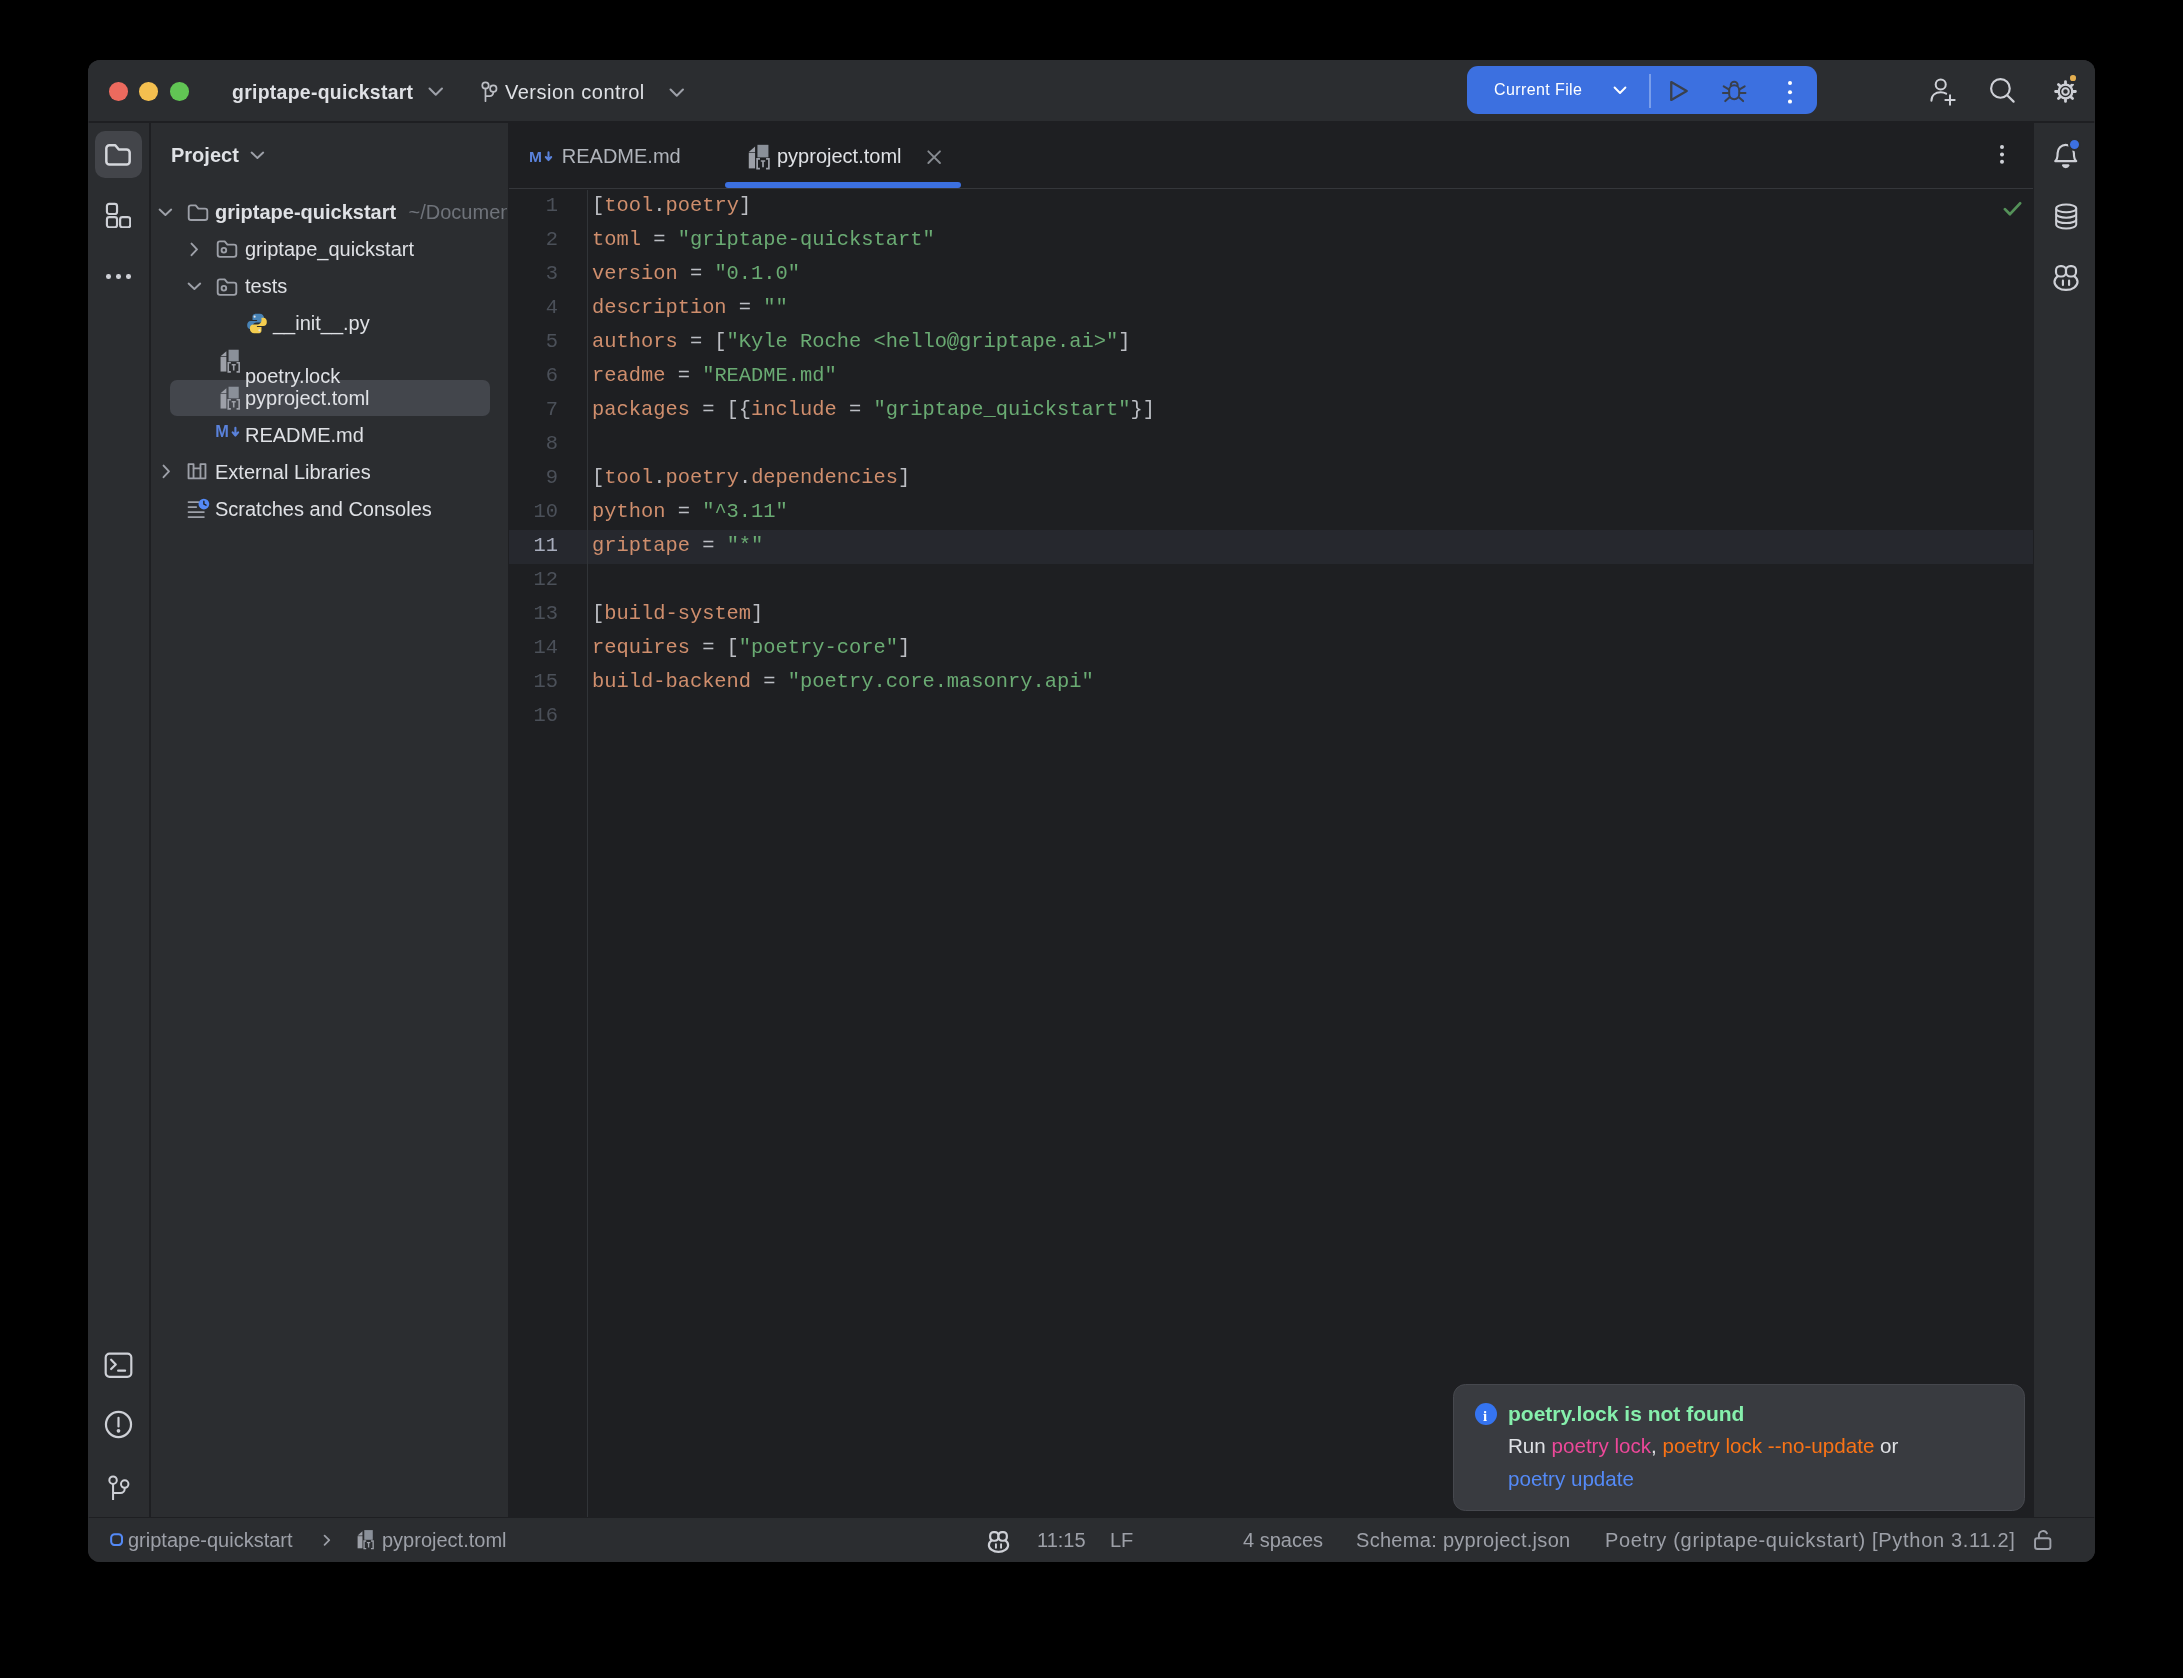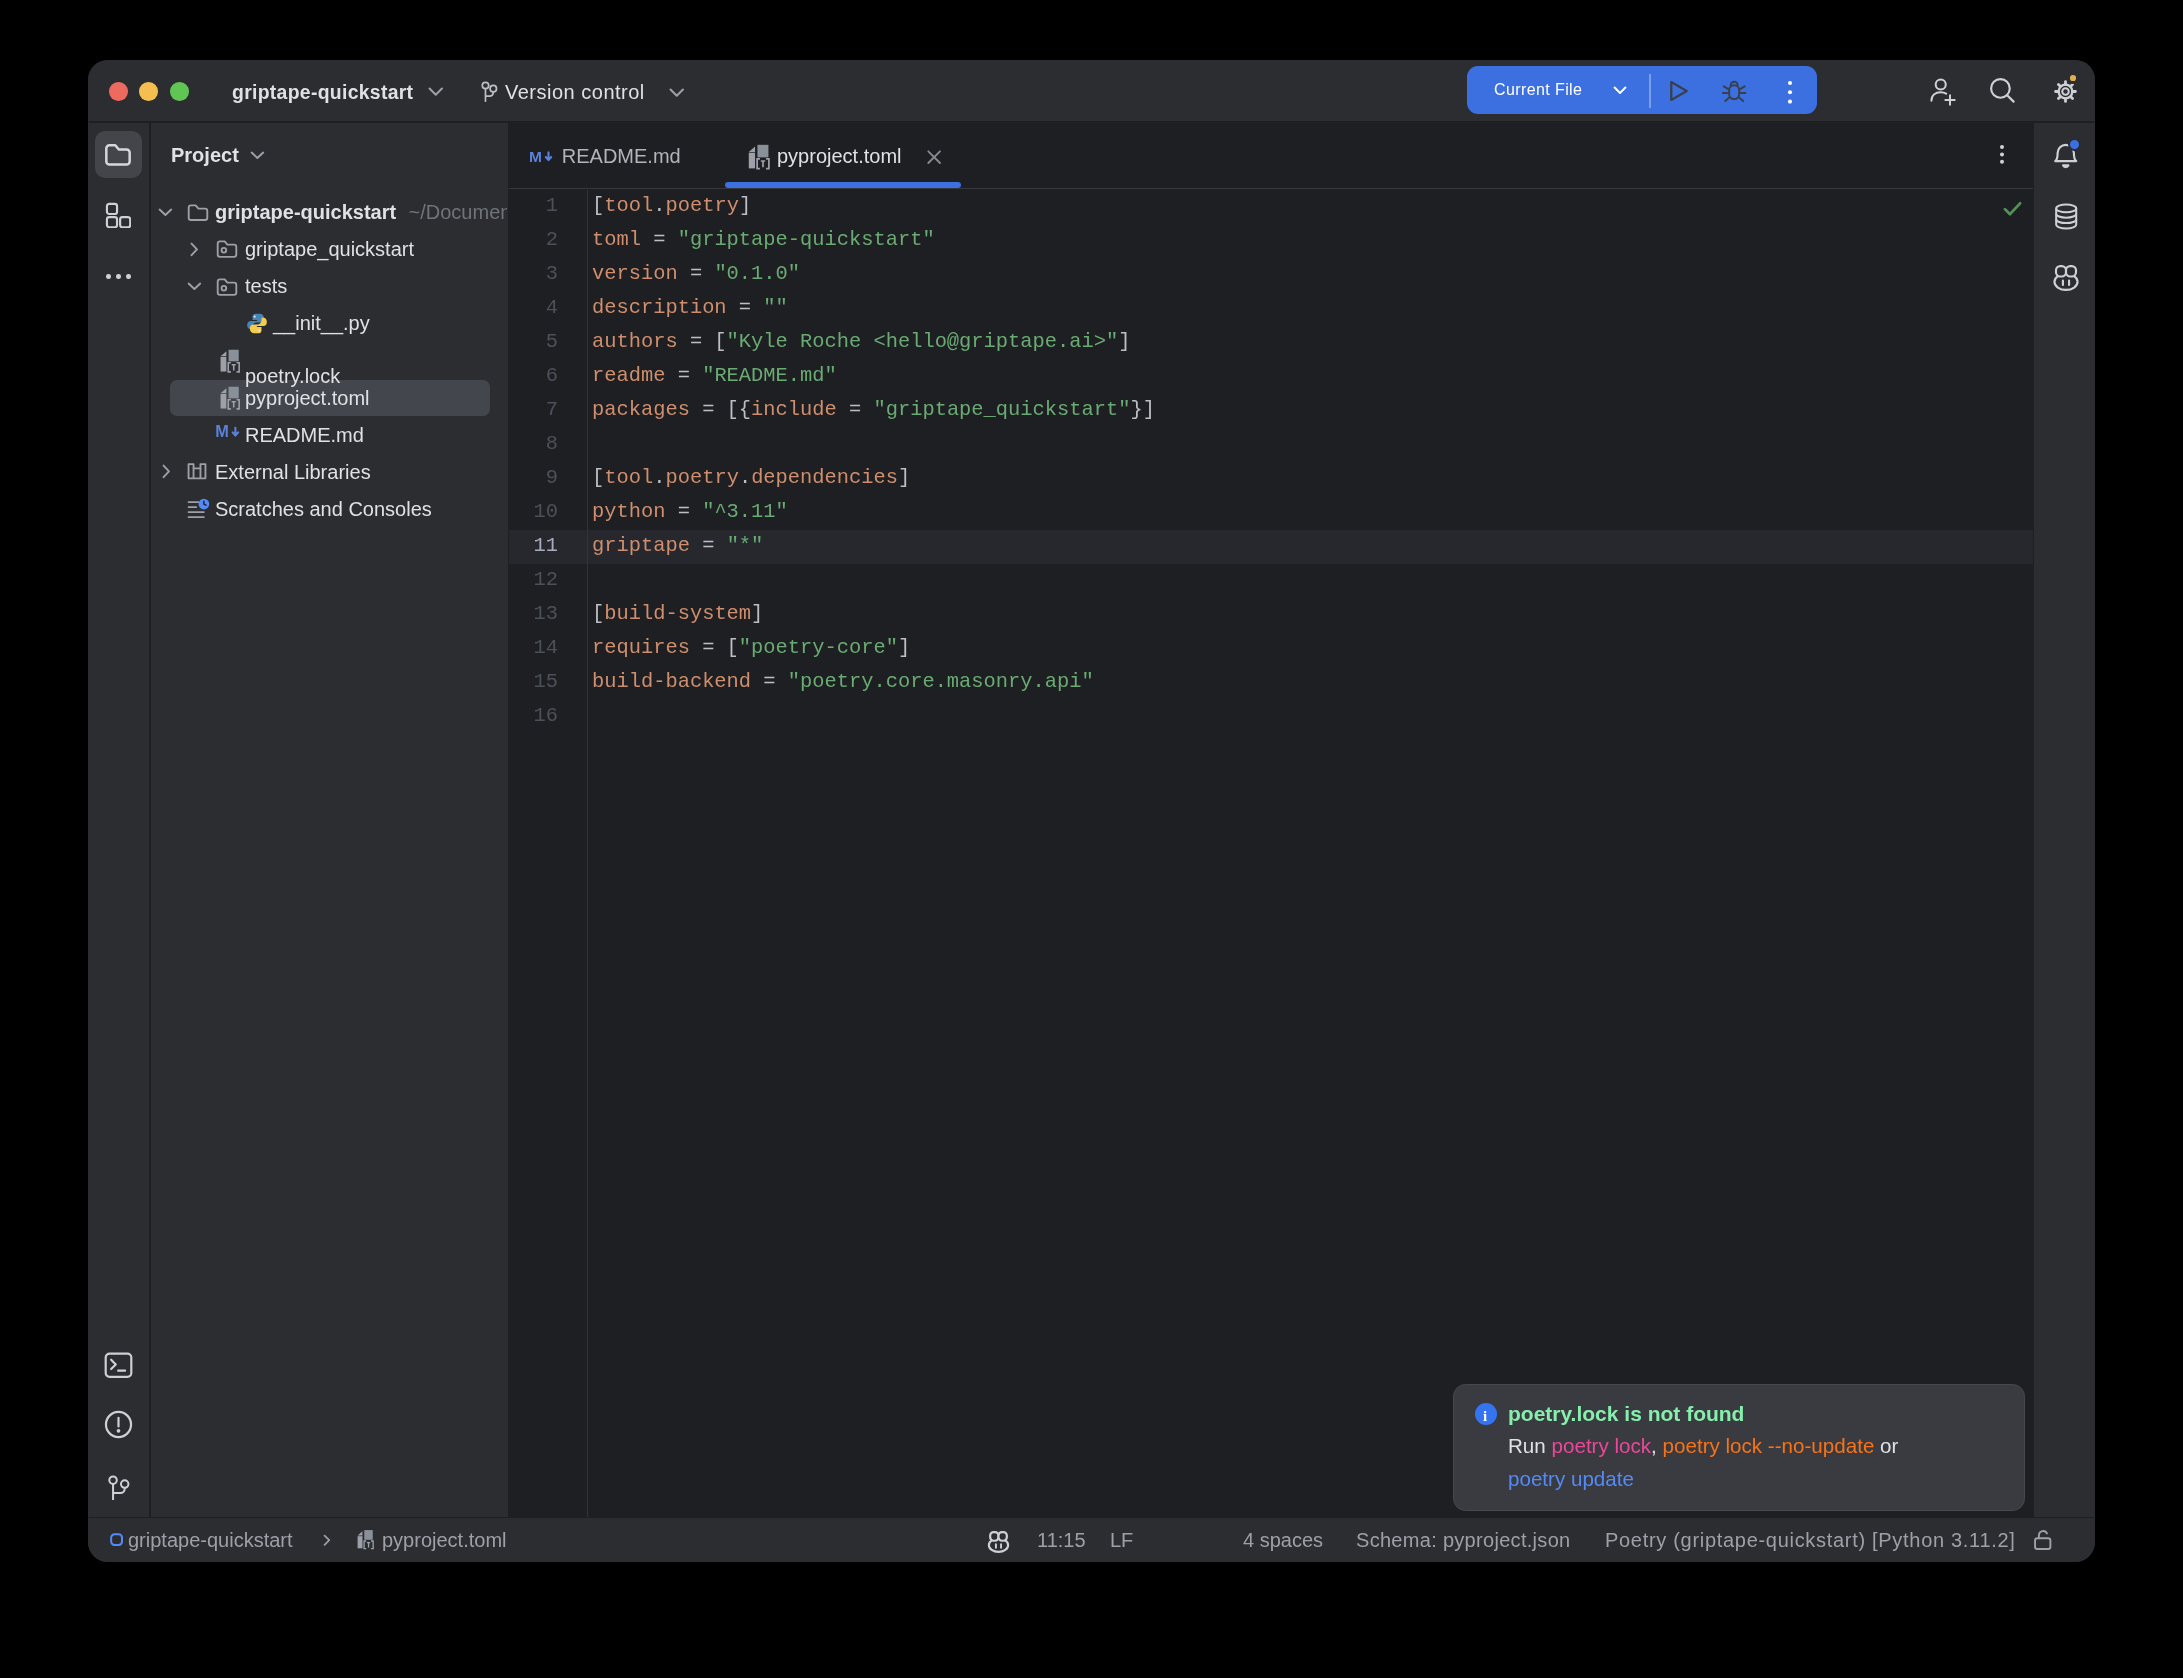--- a/index.html
+++ b/index.html
@@ -1,20 +1,20 @@
 <!DOCTYPE html>
 <html style="font-size:12.4px"><head>
 <meta charset="utf-8">
 <style>
   * { margin:0; padding:0; box-sizing:border-box; }
   html,body { width:2183px; height:1678px; background:#000; overflow:hidden;
     font-family:"Liberation Sans", sans-serif; }
   .ab { position:absolute; }
   .win { position:absolute; left:88px; top:60px; width:2007px; height:1502px;
-    background:#1E1F22; border-radius:20px; overflow:hidden;
+    background:#1E1F22; border-radius:12px; overflow:hidden;
     box-shadow: inset 0 0 0 0.8px rgba(255,255,255,0.06); }
   .panel { background:#2B2D30; }
   .txt { color:#DFE1E5; font-size:20px; white-space:nowrap; }
   .muted { color:#9DA0A8; }
   .dim { color:#6F737A; }
   .row { display:flex; align-items:center; }
   .cy { transform: translateY(-50%); }
   pre { font-family:"Liberation Mono", monospace; }
   .code { font-size:20.4px; line-height:34px; color:#BCBEC4; }
   .o { color:#CF8E6D; }

